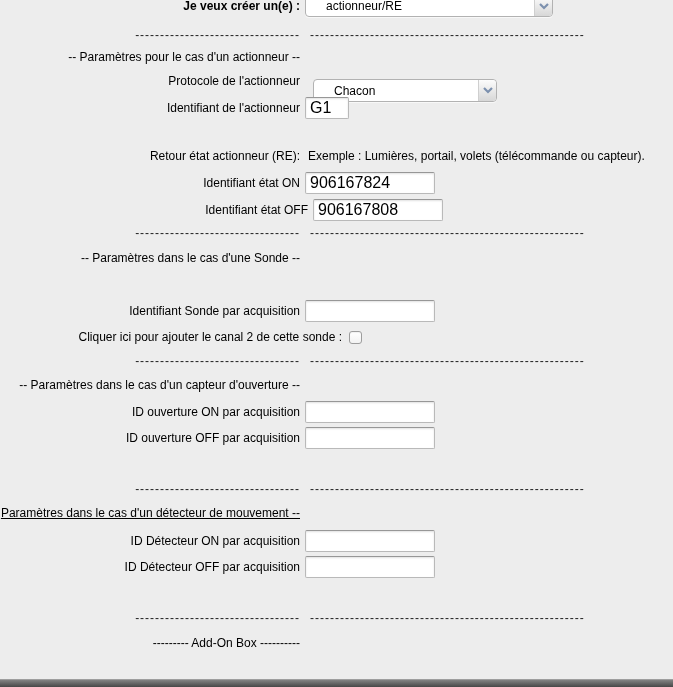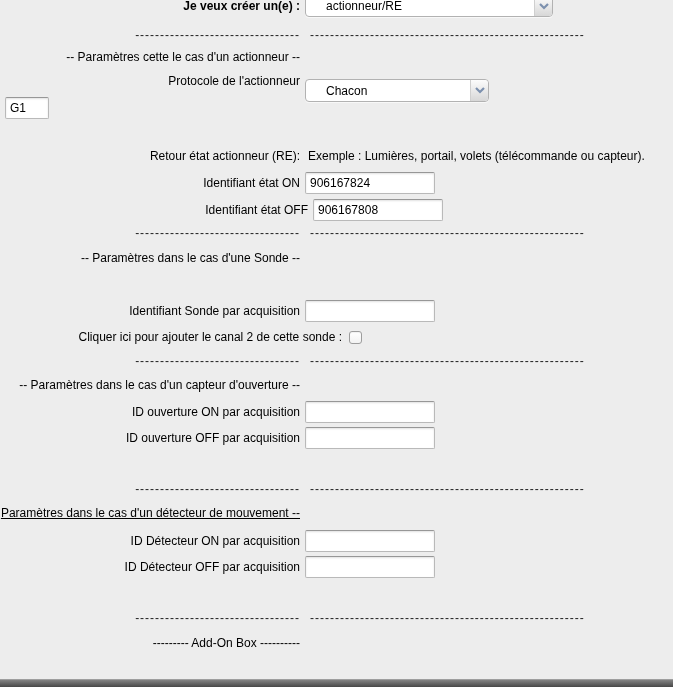--- a/index.html
+++ b/index.html
@@ -35,21 +35,21 @@
 
   
   .txt {
     height:22px;
     border:1px solid #b9b9b9;
     border-top-color:#979797;
     border-radius:2px;
     background:#fff;
     box-shadow:inset 0 1px 2px rgba(0,0,0,0.12);
     font-family:"Liberation Sans", sans-serif;
-    font-size:12px;
+    font-size:16px;
     padding:0 4px;
     color:#000;
   }
 
   
   .select {
     height:23px;
     border:1px solid #b2b2b2;
     border-radius:4px;
     background:#fff;
@@ -103,38 +103,39 @@
       </div>
     </div>
   </div>
 
   <div class="row" style="top:28px; height:13px;">
     <span class="sep-left">---------------------------------</span>
     <span class="sep-right">-------------------------------------------------------</span>
   </div>
 
   <div class="row" style="top:50px; height:14px;">
-    <div class="lbl">-- Paramètres cette le cas d'un actionneur --</div>
-  </div>
-
-  <div class="row" style="top:69px; height:24px;">
+    <div class="lbl">-- Paramètres pour le cas d'un actionneur --</div>
+  </div>
+
+  <div class="row" style="top:69px; height:24px;gap:8px;">
     <div class="lbl">Protocole de l'actionneur</div>
     <div class="field">
       <div class="select" style="width:184px;margin-top:19px;">
         <span class="sel-text">Chacon</span>
         <span class="sel-btn">
           <svg width="10" height="7" viewBox="0 0 10 7">
               <polyline points="1,1 5,5 9,1" fill="none" stroke="#7c90ae" stroke-width="2.2"></polyline>
             </svg>
         </span>
       </div>
     </div>
   </div>
 
   <div class="row" style="top:97px; height:22px;">
+    <div class="lbl">Identifiant de l'actionneur</div>
     <div class="field">
       <input class="txt" style="width: 44px;" type="text" value="G1">
     </div>
   </div>
 
   <div class="row" style="top:148px; height:16px;">
     <div class="lbl">Retour état actionneur (RE):</div>
     <span class="hint">Exemple : Lumières, portail, volets (télécommande ou capteur).</span>
   </div>
 

